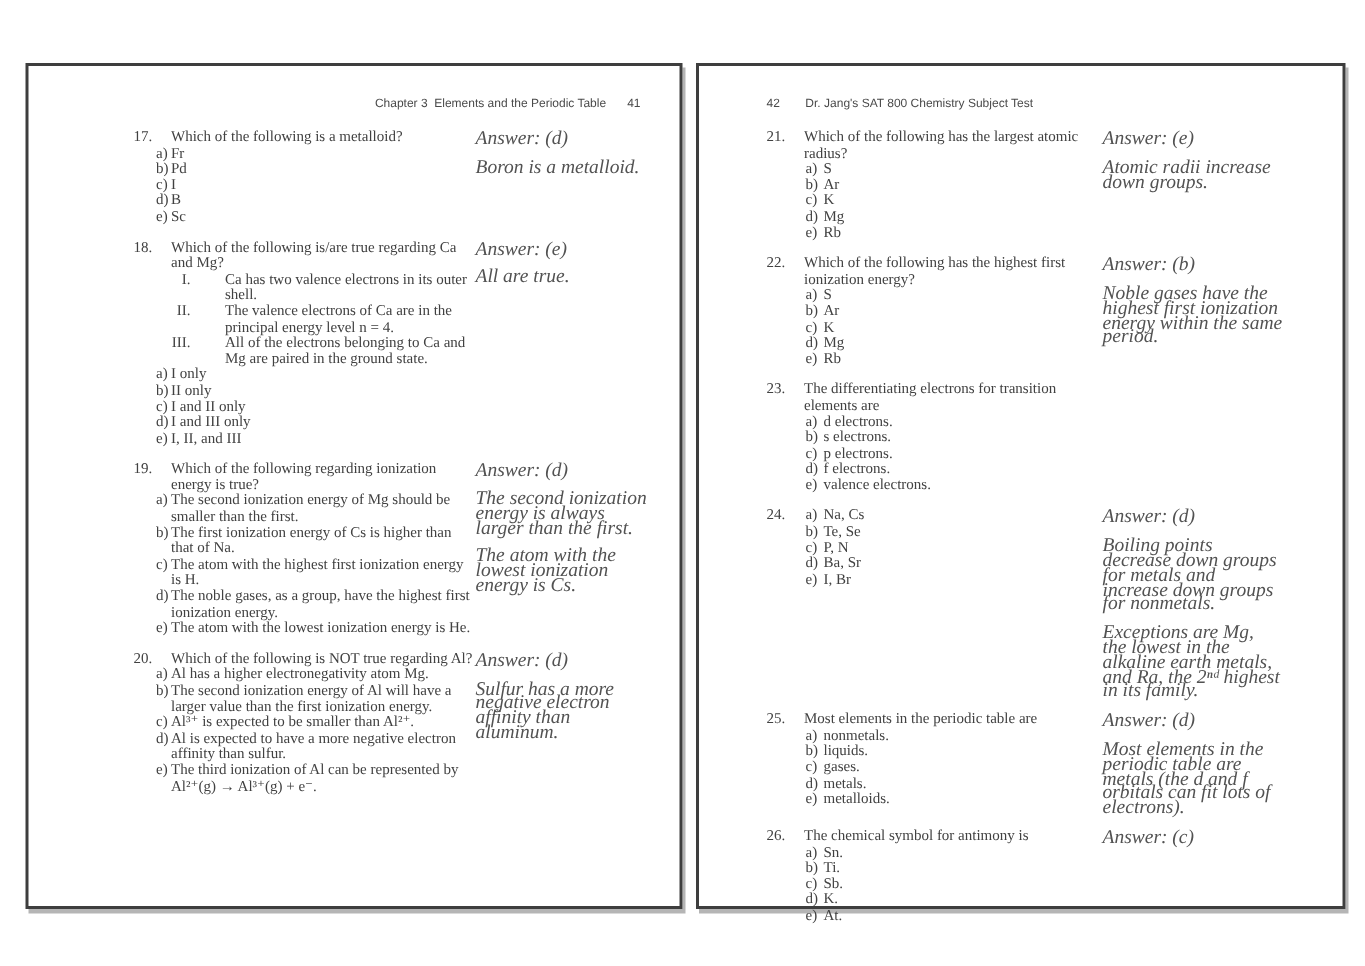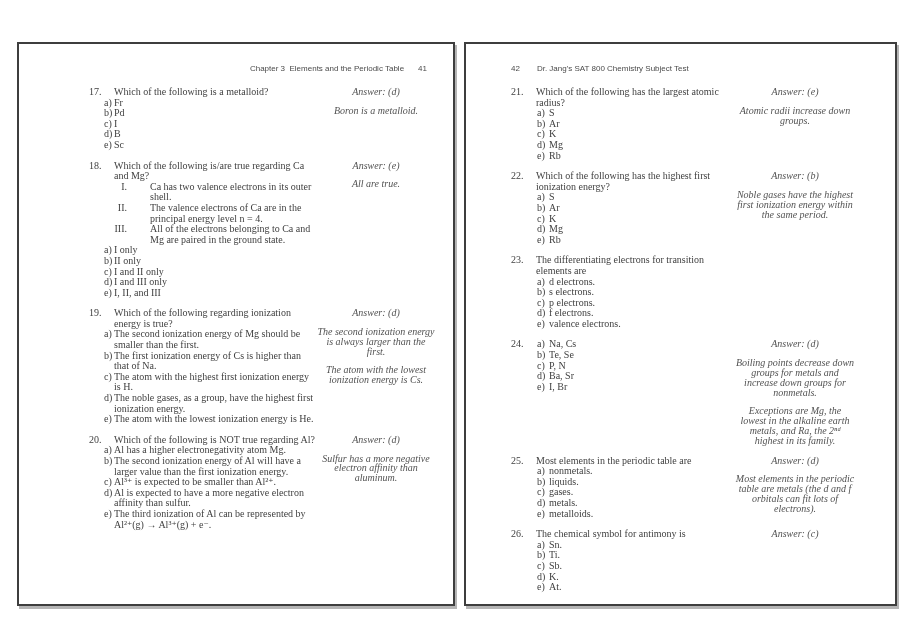--- a/index.html
+++ b/index.html
@@ -51,24 +51,23 @@
   .page-left  .opt-label { flex: none; width: 10px; }
   .page-right .option { margin-left: 1px; }
   .page-right .opt-label { flex: none; width: 12px; }
   .opt-text { flex: 1; min-width: 0; }
 
   .q-answer {
     flex: 1;
     min-width: 0;
     padding-left: 2px;
     font-style: italic;
-    font-size: 10px;
+    font-size: 13px;
     line-height: 9.8px;
     color: #525252;
-    text-align: center;
   }
   .answer-label { margin-bottom: 0; }
   .answer-notes p { margin-top: 9px; }
 </style>
 </head>
 <body>
 
 <div class="spread">
 
   <section class="page page-left">

